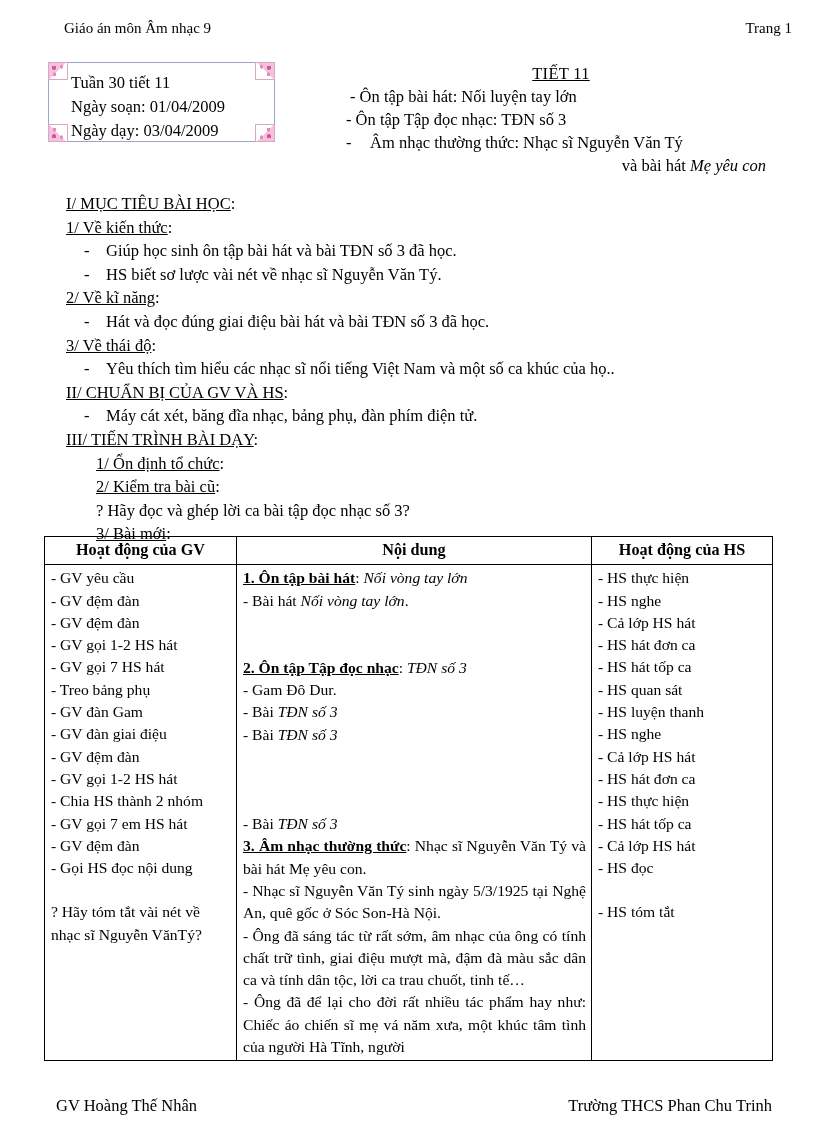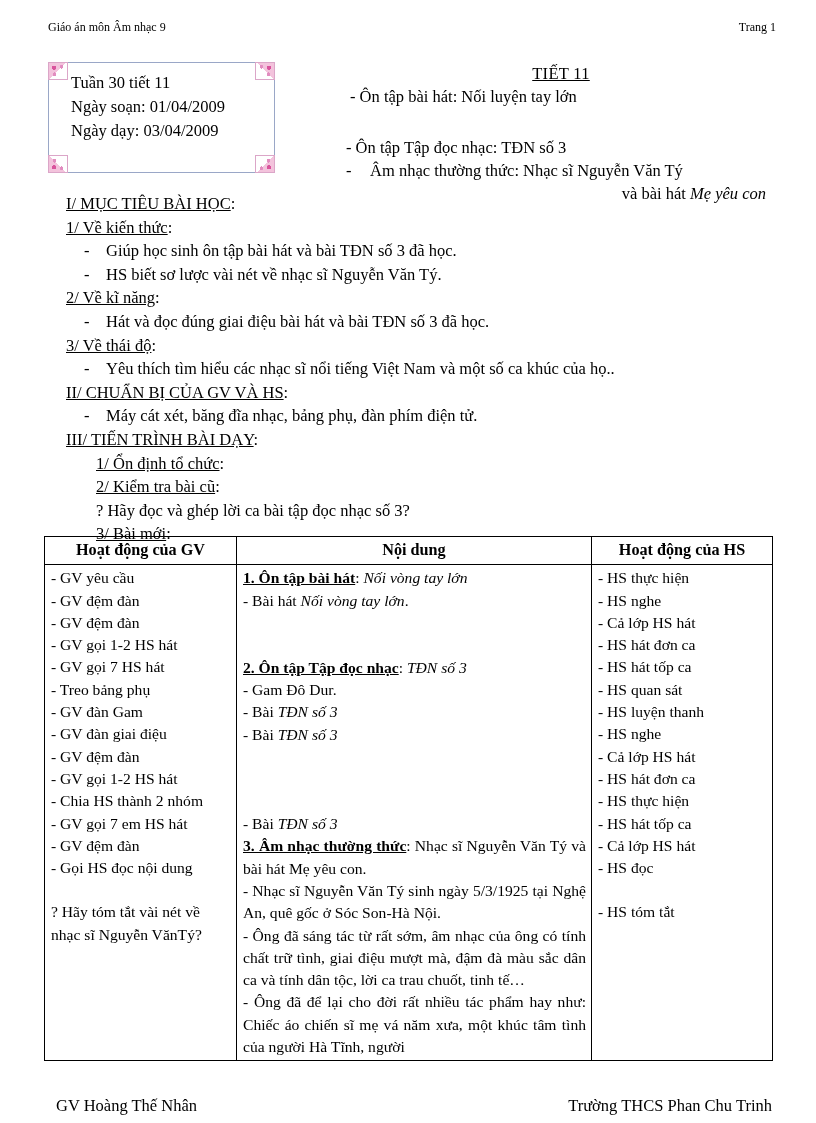--- a/index.html
+++ b/index.html
@@ -19,36 +19,36 @@
   .page {
     position: absolute;
     left: 0; top: 0;
     width: 816px;
     height: 1123px;
   }
 
   
   .hdr {
     position: absolute;
-    left: 48px;
+    left: 64px;
     top: 20px;
     width: 728px;
     display: flex;
     justify-content: space-between;
     align-items: flex-end;
-    font-size: 12px;
+    font-size: 15px;
   }
 
   
   .datebox {
     position: absolute;
     left: 48px;
     top: 62px;
     width: 227px;
-    height: 111px;
+    height: 80px;
     box-sizing: border-box;
     border: 1.5px solid #9aa7c7;
     background: #ffffff;
   }
   .datebox .orn {
     position: absolute;
     width: 20px;
     height: 18px;
     background:
       radial-gradient(circle at 28% 30%, #d9539c 0 2.1px, transparent 2.3px),
@@ -81,21 +81,21 @@
     font-size: 16.5px;
     line-height: 23px;
   }
   .titleblk .tt {
     text-align: center;
     font-weight: normal;
     text-decoration: underline;
     letter-spacing: .3px;
   }
   .titleblk .l1 { padding-left: 14px; }
-  .titleblk .l2 { padding-left: 10px; margin-top: 28px; }
+  .titleblk .l2 { padding-left: 10px; }
   .titleblk .l3 { padding-left: 10px; }
   .titleblk .l3 .dash { display: inline-block; width: 24px; }
   .titleblk .l4 { text-align: right; padding-right: 20px; }
   .ital { font-style: italic; }
 
   
   .body {
     position: absolute;
     left: 66px;
     top: 192px;

